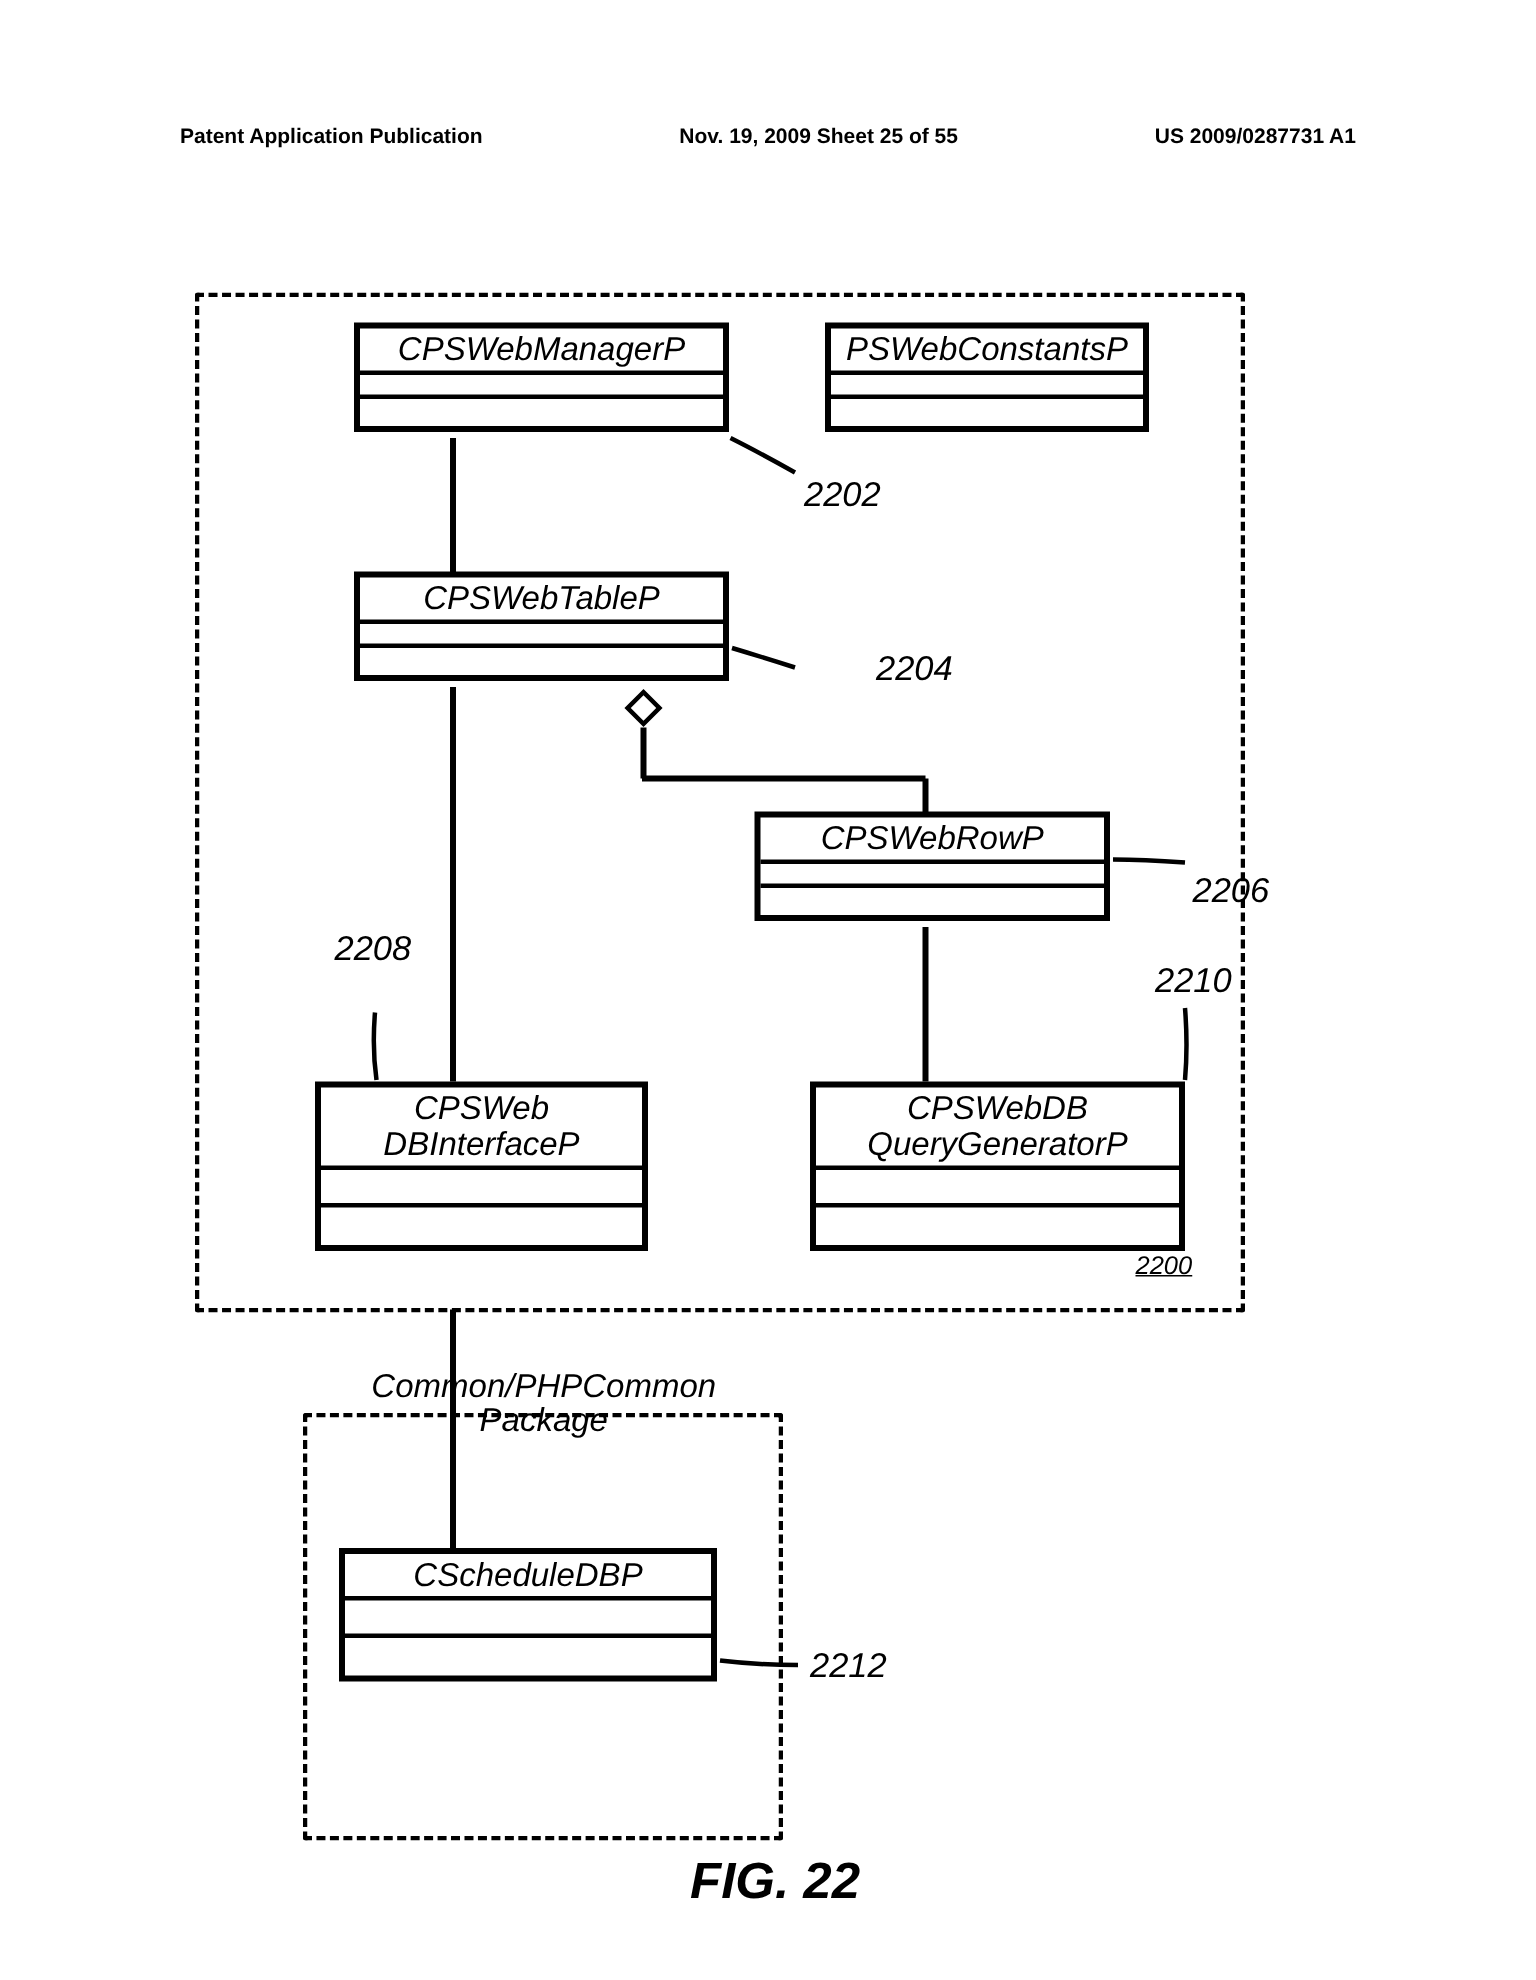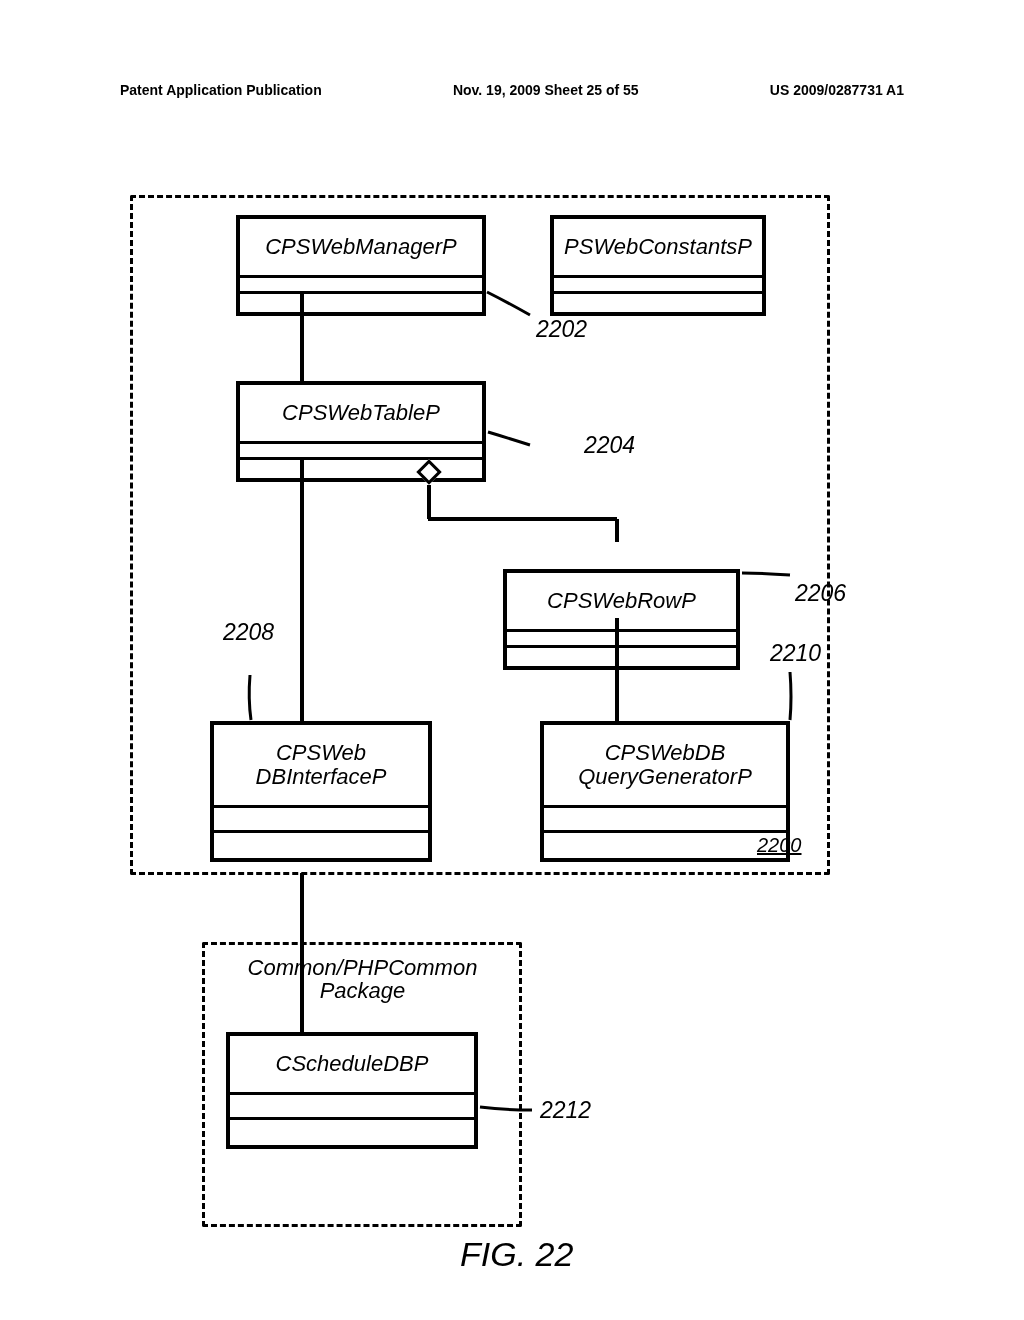--- a/index.html
+++ b/index.html
@@ -49,21 +49,21 @@
     .uml-box {
       position: absolute;
       border: 4px solid #000;
       background: #fff;
     }
     .uml-name {
       border-bottom: 3px solid #000;
       text-align: center;
       font-style: italic;
       font-size: 22px;
-      padding: 16px 4px;
+      padding: 2px 4px;
       line-height: 1.1;
     }
     .uml-mid {
       border-bottom: 3px solid #000;
       height: 25px;
     }
     .uml-bot {
       height: 25px;
     }
     .uml-simple-mid {
@@ -74,33 +74,33 @@
       height: 18px;
     }
     .ref-label {
       position: absolute;
       font-style: italic;
       font-size: 23px;
     }
     .pkg-num {
       position: absolute;
       font-style: italic;
-      font-size: 20px;
+      font-size: 17px;
       text-decoration: underline;
     }
     .pkg-label {
       position: absolute;
       font-style: italic;
       font-size: 22px;
       text-align: center;
       line-height: 1.05;
     }
     .fig-caption {
       position: absolute;
-      font-weight: normal;
+      font-weight: bold;
       font-style: italic;
       font-size: 34px;
     }
     svg.connectors {
       position: absolute;
       top: 0;
       left: 0;
       width: 100%;
       height: 100%;
       pointer-events: none;
@@ -138,21 +138,21 @@
     <div class="uml-simple-mid"></div>
     <div class="uml-simple-bot"></div>
   </div>
 
   <div class="uml-box" style="top:201px;left:106px;width:250px;">
     <div class="uml-name">CPSWebTableP</div>
     <div class="uml-simple-mid"></div>
     <div class="uml-simple-bot"></div>
   </div>
 
-  <div class="uml-box" style="top:361px;left:373px;width:237px;margin-top:28px;">
+  <div class="uml-box" style="top:361px;left:373px;width:237px;">
     <div class="uml-name">CPSWebRowP</div>
     <div class="uml-simple-mid"></div>
     <div class="uml-simple-bot"></div>
   </div>
 
   <div class="uml-box" style="top:541px;left:80px;width:222px;">
     <div class="uml-name">
       <span>CPSWeb</span><br>
       <span>DBInterfaceP</span>
     </div>
@@ -207,20 +207,20 @@
   </svg>
 
   <div class="ref-label" style="top:136px;left:406px;">2202</div>
   <div class="ref-label" style="top:252px;left:406px;margin-left:48px;">2204</div>
   <div class="ref-label" style="top:400px;left:665px;">2206</div>
   <div class="ref-label" style="top:439px;left:93px;">2208</div>
   <div class="ref-label" style="top:460px;left:640px;">2210</div>
   <div class="ref-label" style="top:917px;left:410px;">2212</div>
   <div class="pkg-num" style="top:654px;left:627px;">2200</div>
 
-  <div class="pkg-label" style="top:776px;left:95px;width:275px;">
+  <div class="pkg-label" style="top:732px;left:95px;width:275px;">
     <span>Common/PHPCommon</span><br>
     <span>Package</span>
   </div>
 
   <div class="fig-caption" style="top:1055px;left:330px;">FIG.  22</div>
 
 </div>
 
 </body></html>

